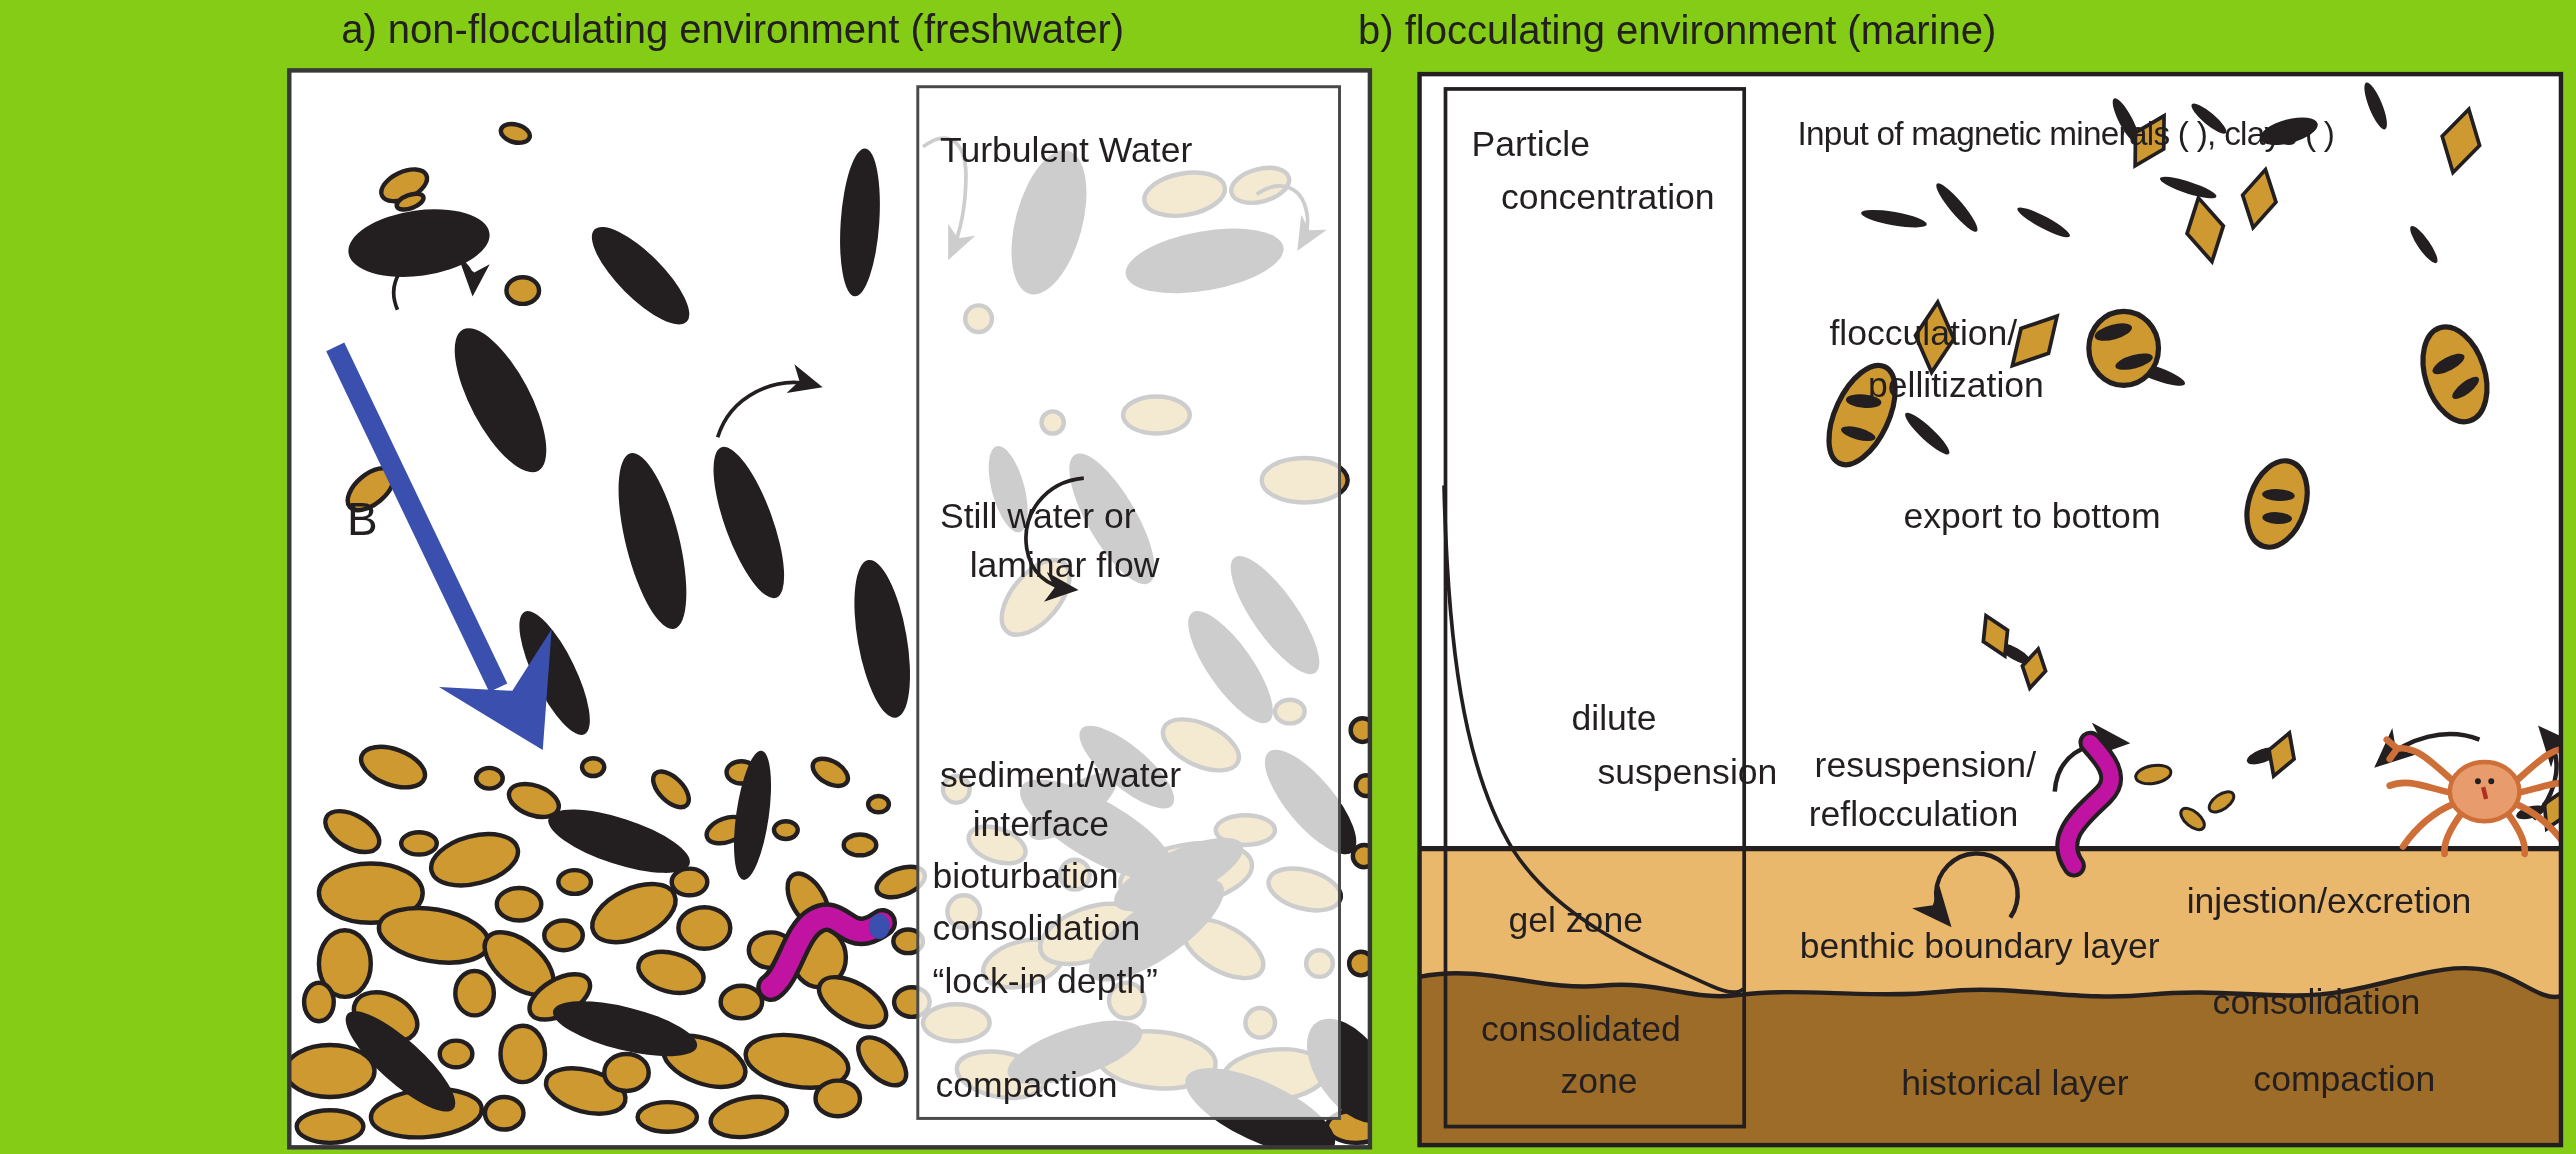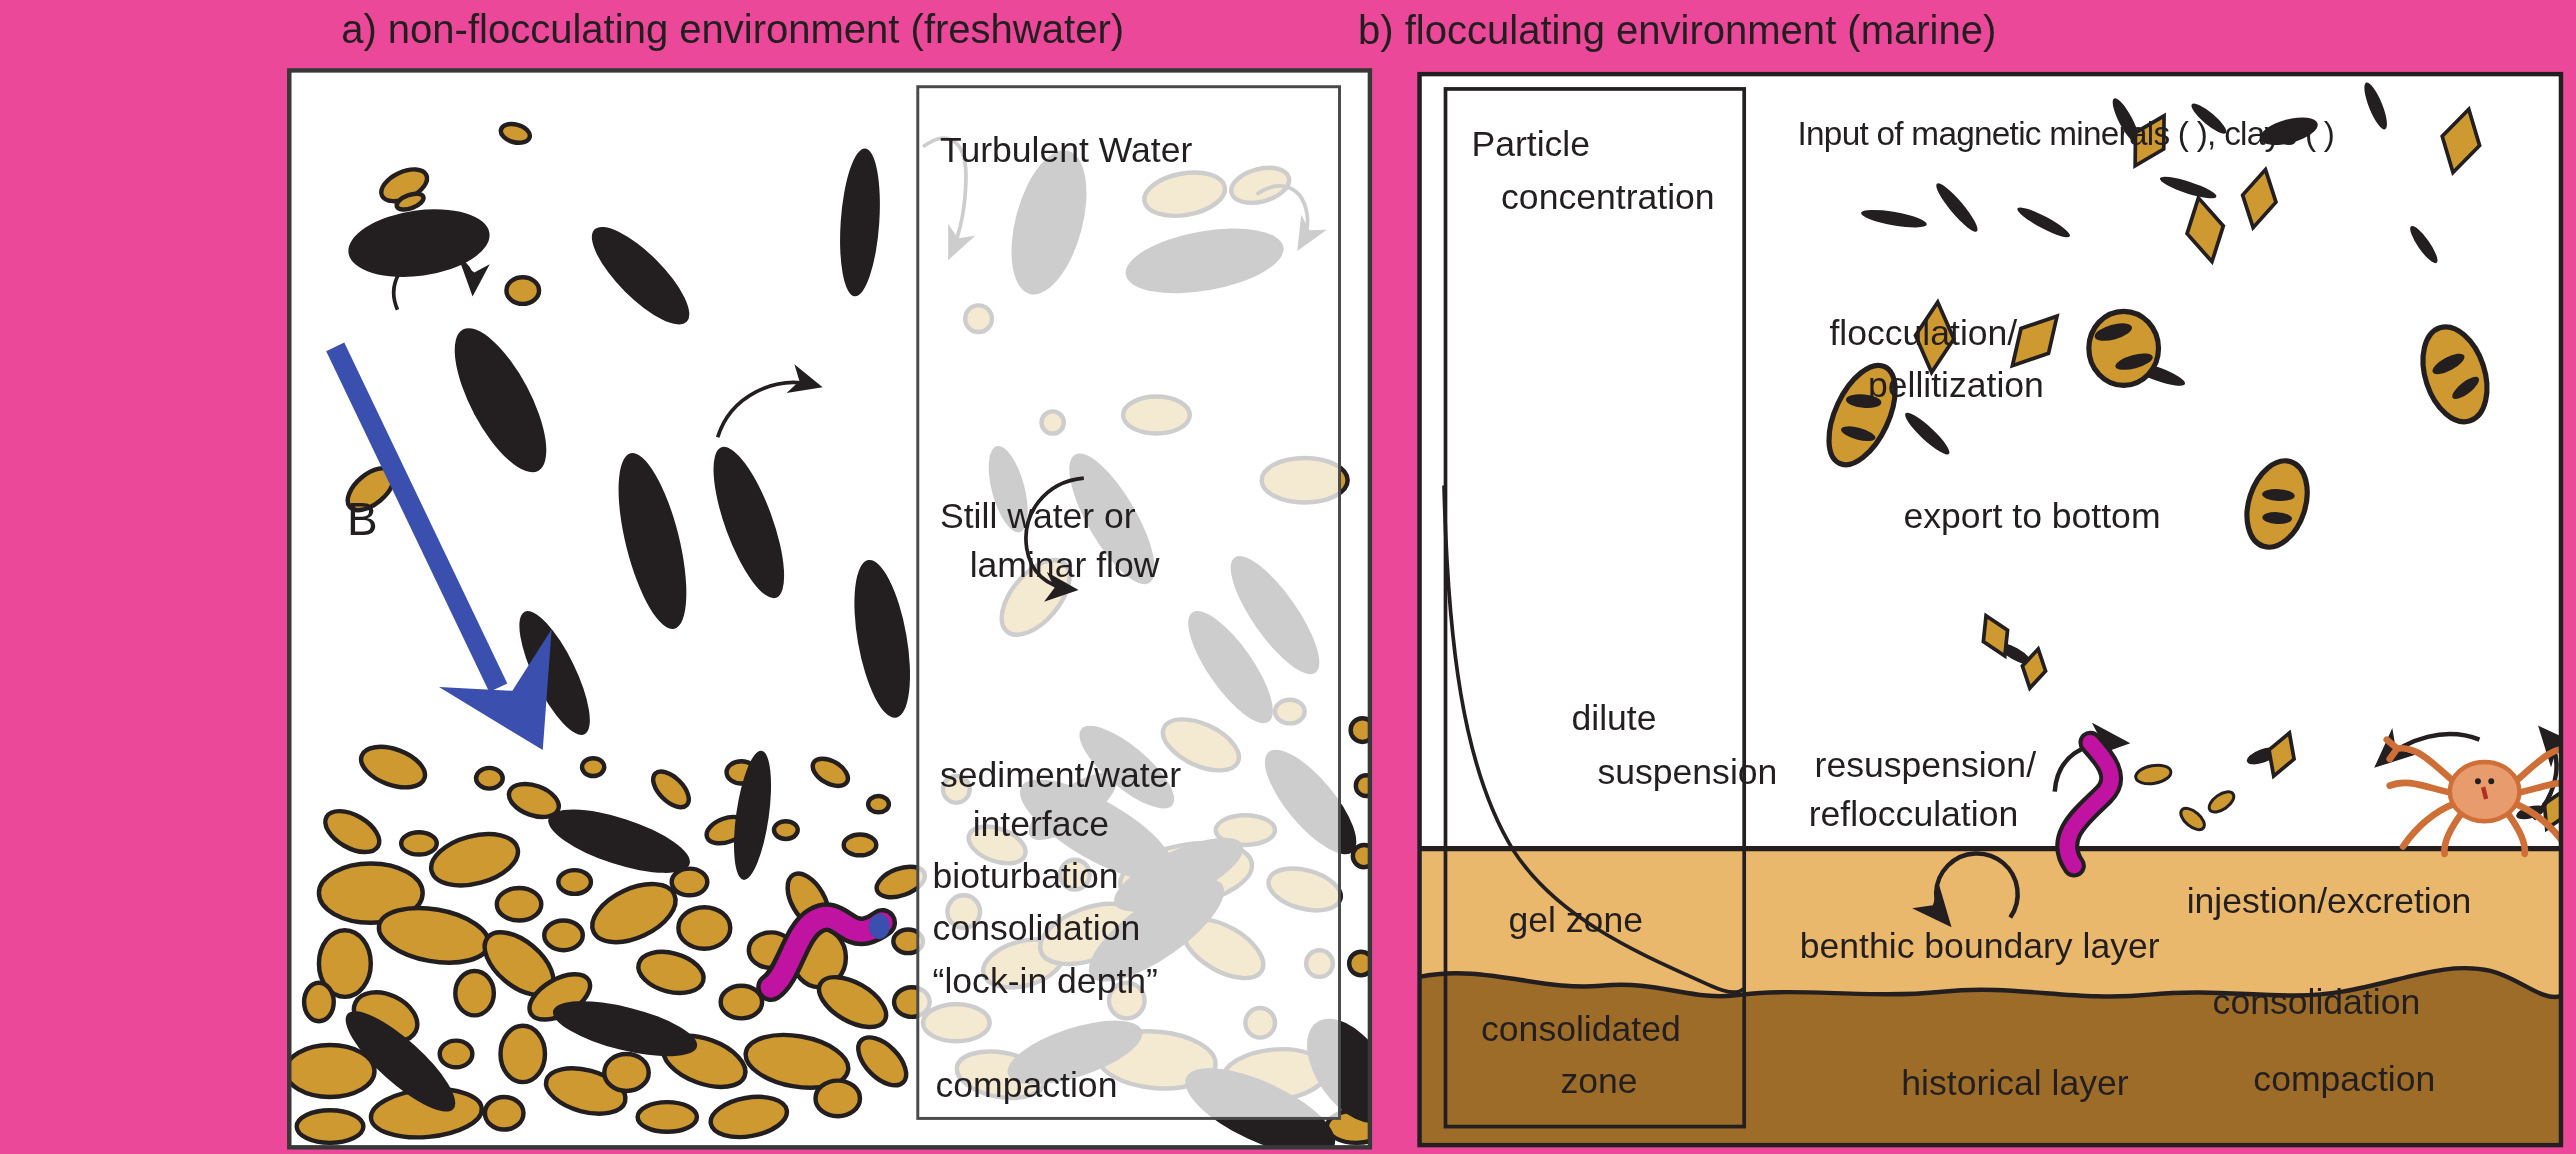--- a/index.html
+++ b/index.html
@@ -1,16 +1,16 @@
 <!DOCTYPE html>
 <html style="font-size:12px"><head>
 <meta charset="utf-8">
 <style>
   html,body{margin:0;padding:0;background:#ffffff;}
-  #stage{position:relative;width:2576px;height:1154px;background:#ec4899;overflow:hidden;}
+  #stage{position:relative;width:2576px;height:1154px;background:#84cc16;overflow:hidden;}
   svg{position:absolute;left:0;top:0;}
   .label{font-family:"Liberation Sans", sans-serif;fill:#231F20;}
   .t54{font-size:54px;}
   .t48{font-size:48px;}
   .t45{font-size:45px;letter-spacing:-1px;}
   .t62{font-size:62px;}
 </style>
 </head>
 <body>
 

